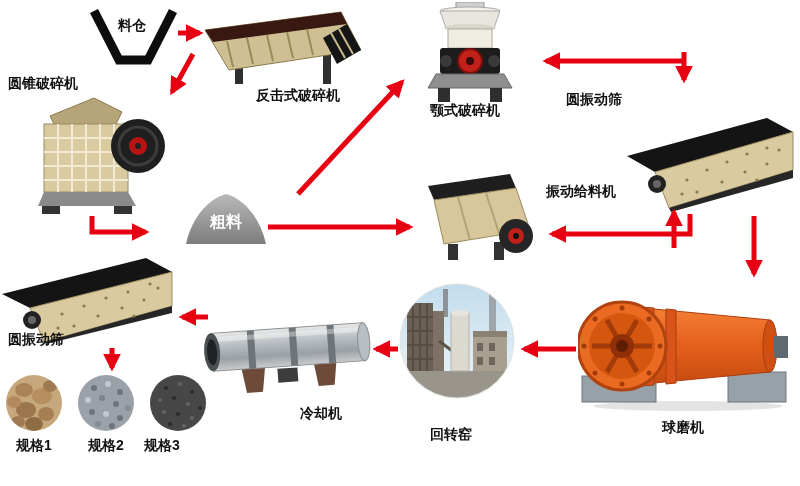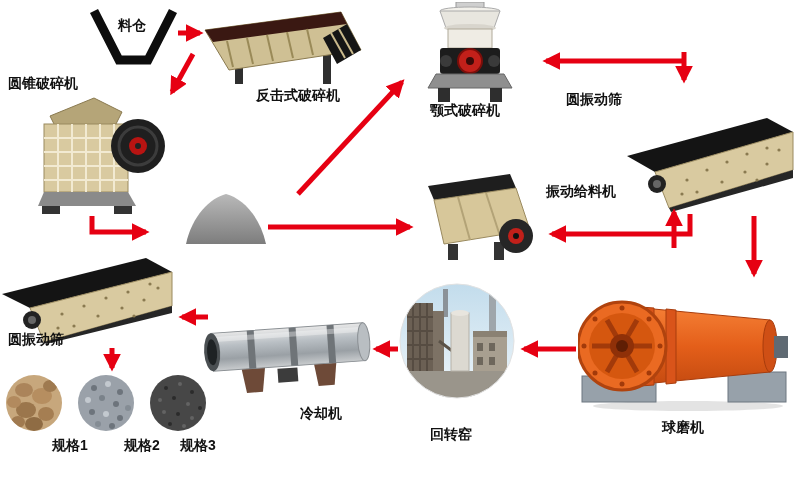--- a/index.html
+++ b/index.html
@@ -4,21 +4,21 @@
 <style>
   html,body{margin:0;padding:0;background:#fff;}
   .canvas{
     position:relative;width:800px;height:486px;background:#fff;overflow:hidden;
     font-family:"Liberation Sans",sans-serif;
   }
   .lbl{
     position:absolute;font-size:14px;font-weight:600;color:var(--label,#111);
     white-space:nowrap;z-index:6;line-height:1.1;
   }
-  .lbl.center{text-align:center;margin-left:36px;}
+  .lbl.center{text-align:center;}
   .pile-lbl{
     position:absolute;color:var(--piletext,#fff);font-weight:700;font-size:16px;
     text-align:center;z-index:6;
   }
   svg{display:block;}
   .machine{position:absolute;z-index:2;}
   #arrows{position:absolute;left:0;top:0;z-index:5;pointer-events:none;}
   .ar{stroke:var(--arrow,#e60012);stroke-width:5;fill:none;}
   .ah{fill:var(--arrow,#e60012);}
 </style>
@@ -338,20 +338,21 @@
     <path class="ar" d="M208,317 L182,317" marker-end="url(#ah)"></path>
     <path class="ar" d="M112,348 L112,368" marker-end="url(#ah)"></path>
   </svg>
 
   <div class="lbl" style="left:118px;top:18px">料仓</div>
   <div class="lbl" style="left:256px;top:88px">反击式破碎机</div>
   <div class="lbl" style="left:8px;top:76px">圆锥破碎机</div>
   <div class="lbl" style="left:430px;top:103px">颚式破碎机</div>
   <div class="lbl" style="left:566px;top:92px">圆振动筛</div>
   <div class="lbl" style="left:546px;top:184px">振动给料机</div>
+  <div class="pile-lbl" style="left:182px;top:212px;width:88px">粗料</div>
   <div class="lbl" style="left:8px;top:332px">圆振动筛</div>
   <div class="lbl" style="left:300px;top:406px">冷却机</div>
   <div class="lbl" style="left:430px;top:427px">回转窑</div>
   <div class="lbl" style="left:662px;top:420px">球磨机</div>
   <div class="lbl center" style="left:12px;top:438px;width:44px">规格1</div>
   <div class="lbl center" style="left:84px;top:438px;width:44px">规格2</div>
   <div class="lbl center" style="left:140px;top:438px;width:44px">规格3</div>
 
 </div>
 

